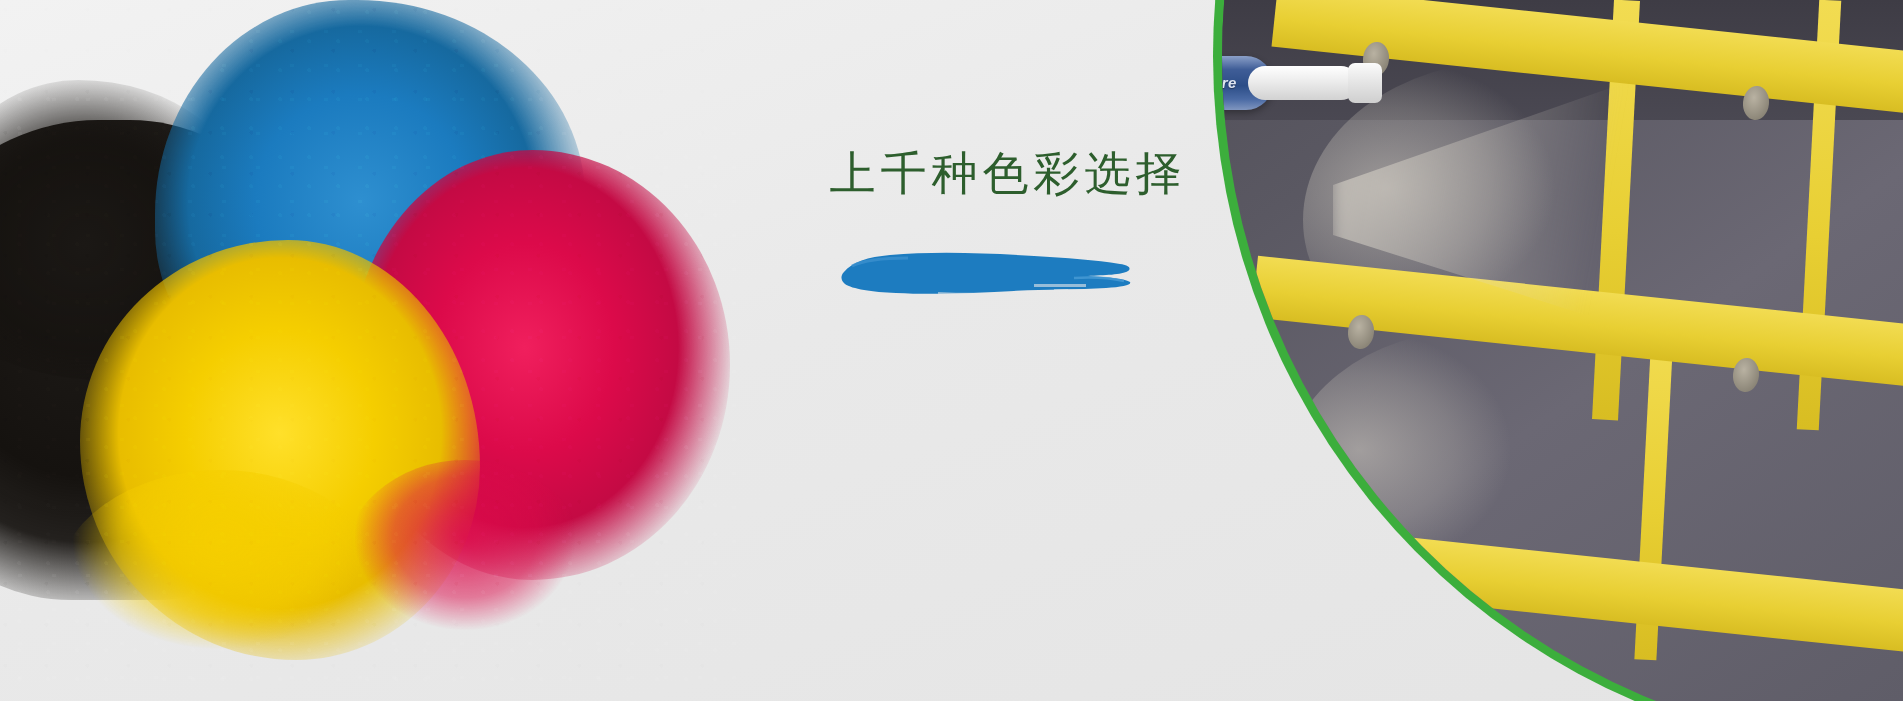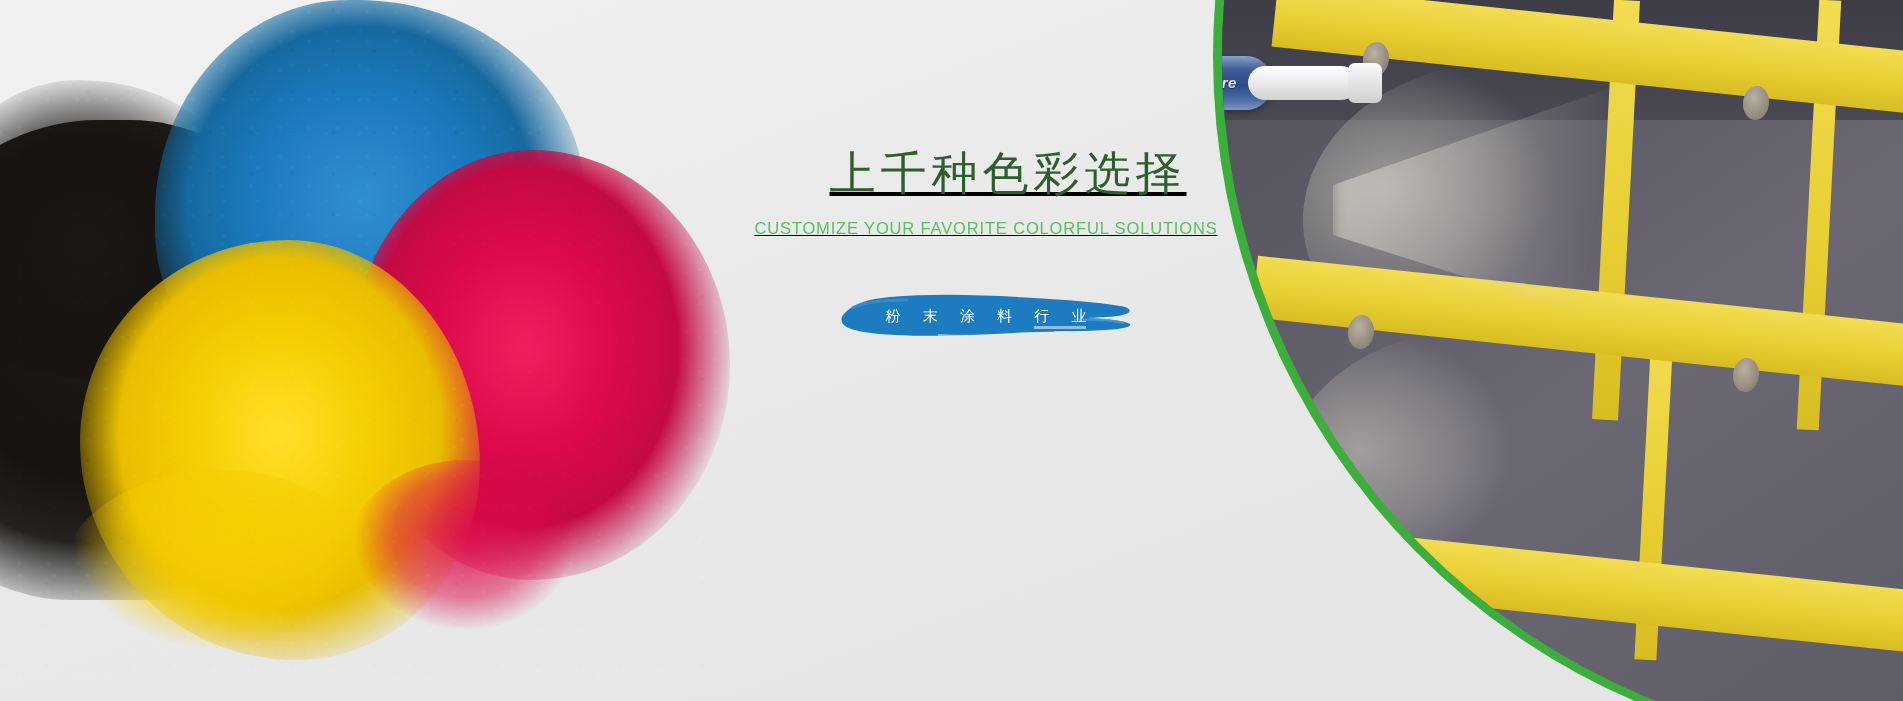--- a/index.html
+++ b/index.html
@@ -165,21 +165,20 @@
     background:linear-gradient(100deg, rgba(225,220,208,0.62) 0%, rgba(220,215,204,0.3) 45%, rgba(215,210,200,0) 85%);
     filter:blur(7px);
   }
 
   
   .copy{
     position:absolute; left:676px; top:150px;
     width:620px; height:400px;
     z-index:6;
     text-align:center;
-    text-decoration:underline;
   }
   .headline-1{
     font-size:46px; line-height:1;
     color:#2d5e2d;
     letter-spacing:5px;
     font-weight:400;
     white-space:nowrap;
     text-align:center;
     padding-left:44px;
   }
@@ -283,33 +282,31 @@
         <div class="gun-tip"></div>
       </div>
     </div>
   </div>
 
   <div class="copy">
 
     <div class="headline-1">上千种色彩选择</div>
 
 
-    <div class="subtitle">CUSTOMIZE YOUR FAVORITE COLORFUL SOLUTIONS</div>
 
     <div class="badge">
       <svg width="296" height="54" viewBox="0 0 296 54">
         <path d="M6,24 C14,14 30,9 52,7 C96,3 150,5 196,8
                  C228,10 258,12 282,16 C290,17 294,20 290,23
                  C284,27 266,27 250,28 C272,29 288,31 292,34
                  C294,37 284,39 268,40 C240,42 206,41 176,43
                  C140,45 96,47 58,45 C34,44 14,41 7,36
                  C3,33 2,28 6,24 Z" fill="#1d7cc0"></path>
         <path d="M14,18 C26,12 48,10 70,10" stroke="#3d92cf" stroke-width="3" fill="none" opacity="0.75"></path>
         <path d="M236,30 C252,29 272,30 286,33" stroke="#4fa0d8" stroke-width="2.5" fill="none" opacity="0.7"></path>
         <path d="M100,45 C140,47 190,45 230,42" stroke="#e9e9e9" stroke-width="2" fill="none" opacity="0.55"></path>
         <rect x="196" y="36" width="52" height="3" fill="#e9e9e9" opacity="0.6"></rect>
         <rect x="216" y="41" width="36" height="3" fill="#e9e9e9" opacity="0.5"></rect>
       </svg>
-      <div class="badge-label">粉 末 涂 料 行 业</div>
     </div>
 
   </div>
 </div>
 
 </body></html>

